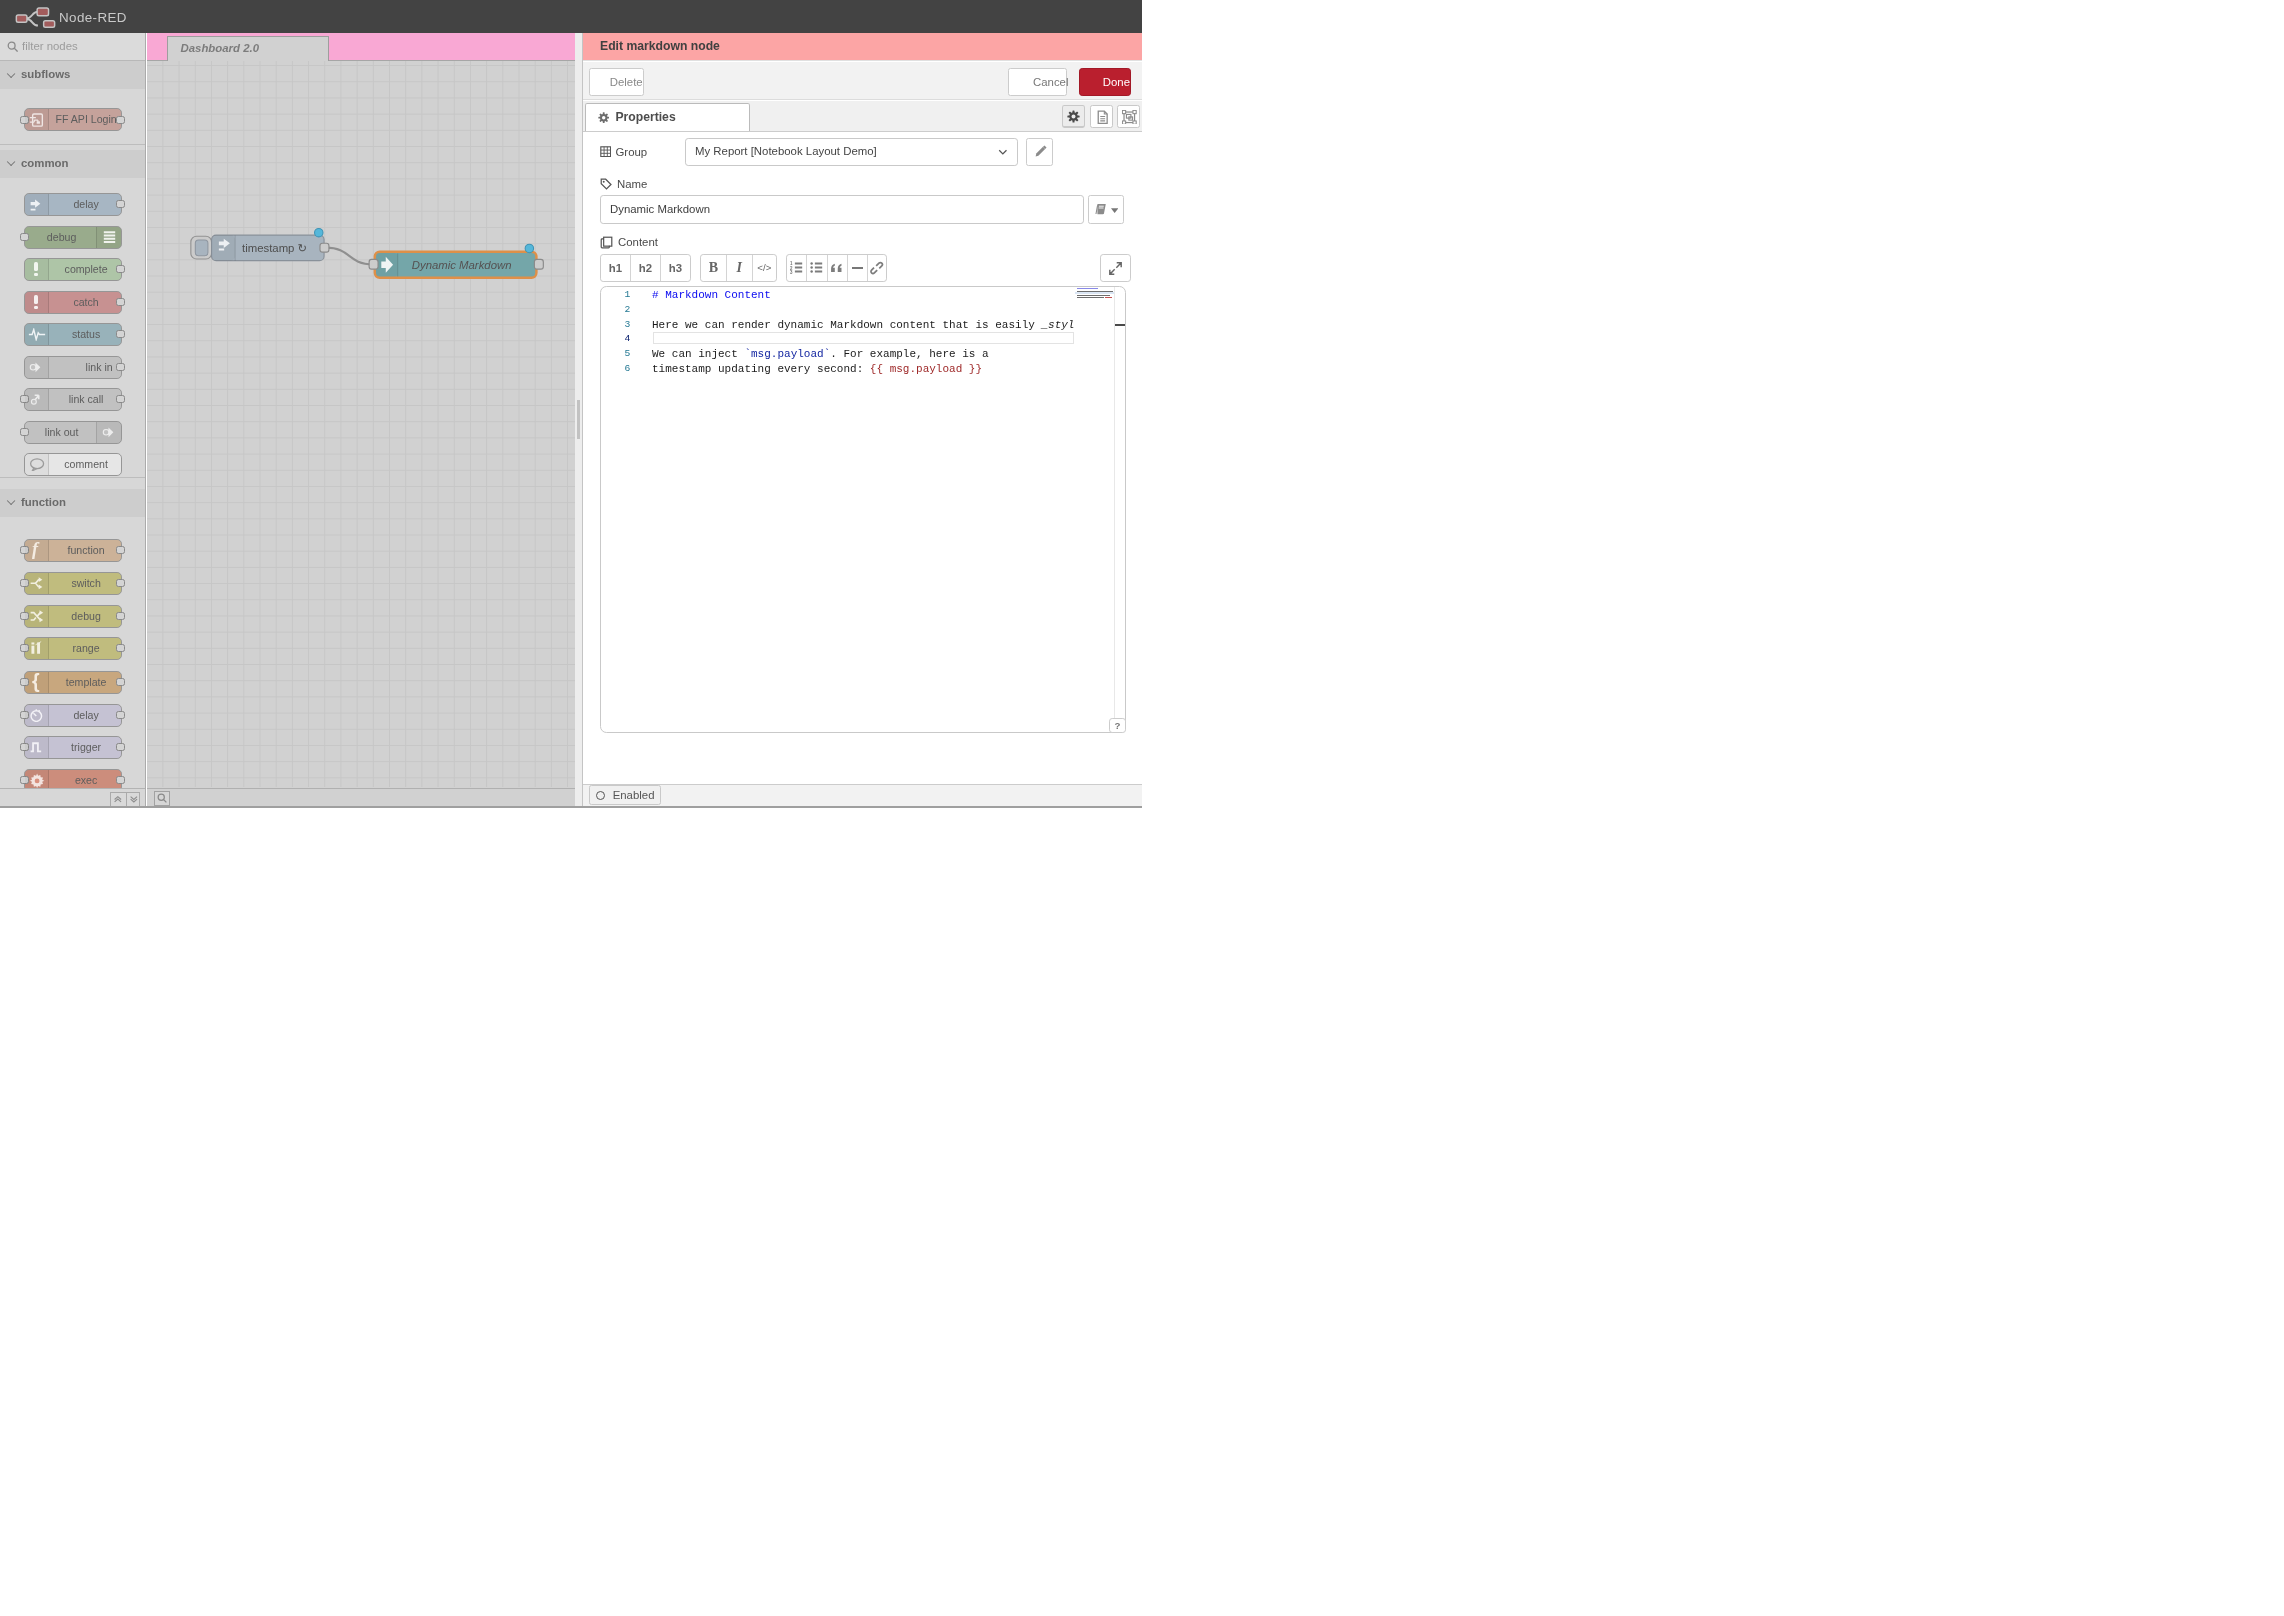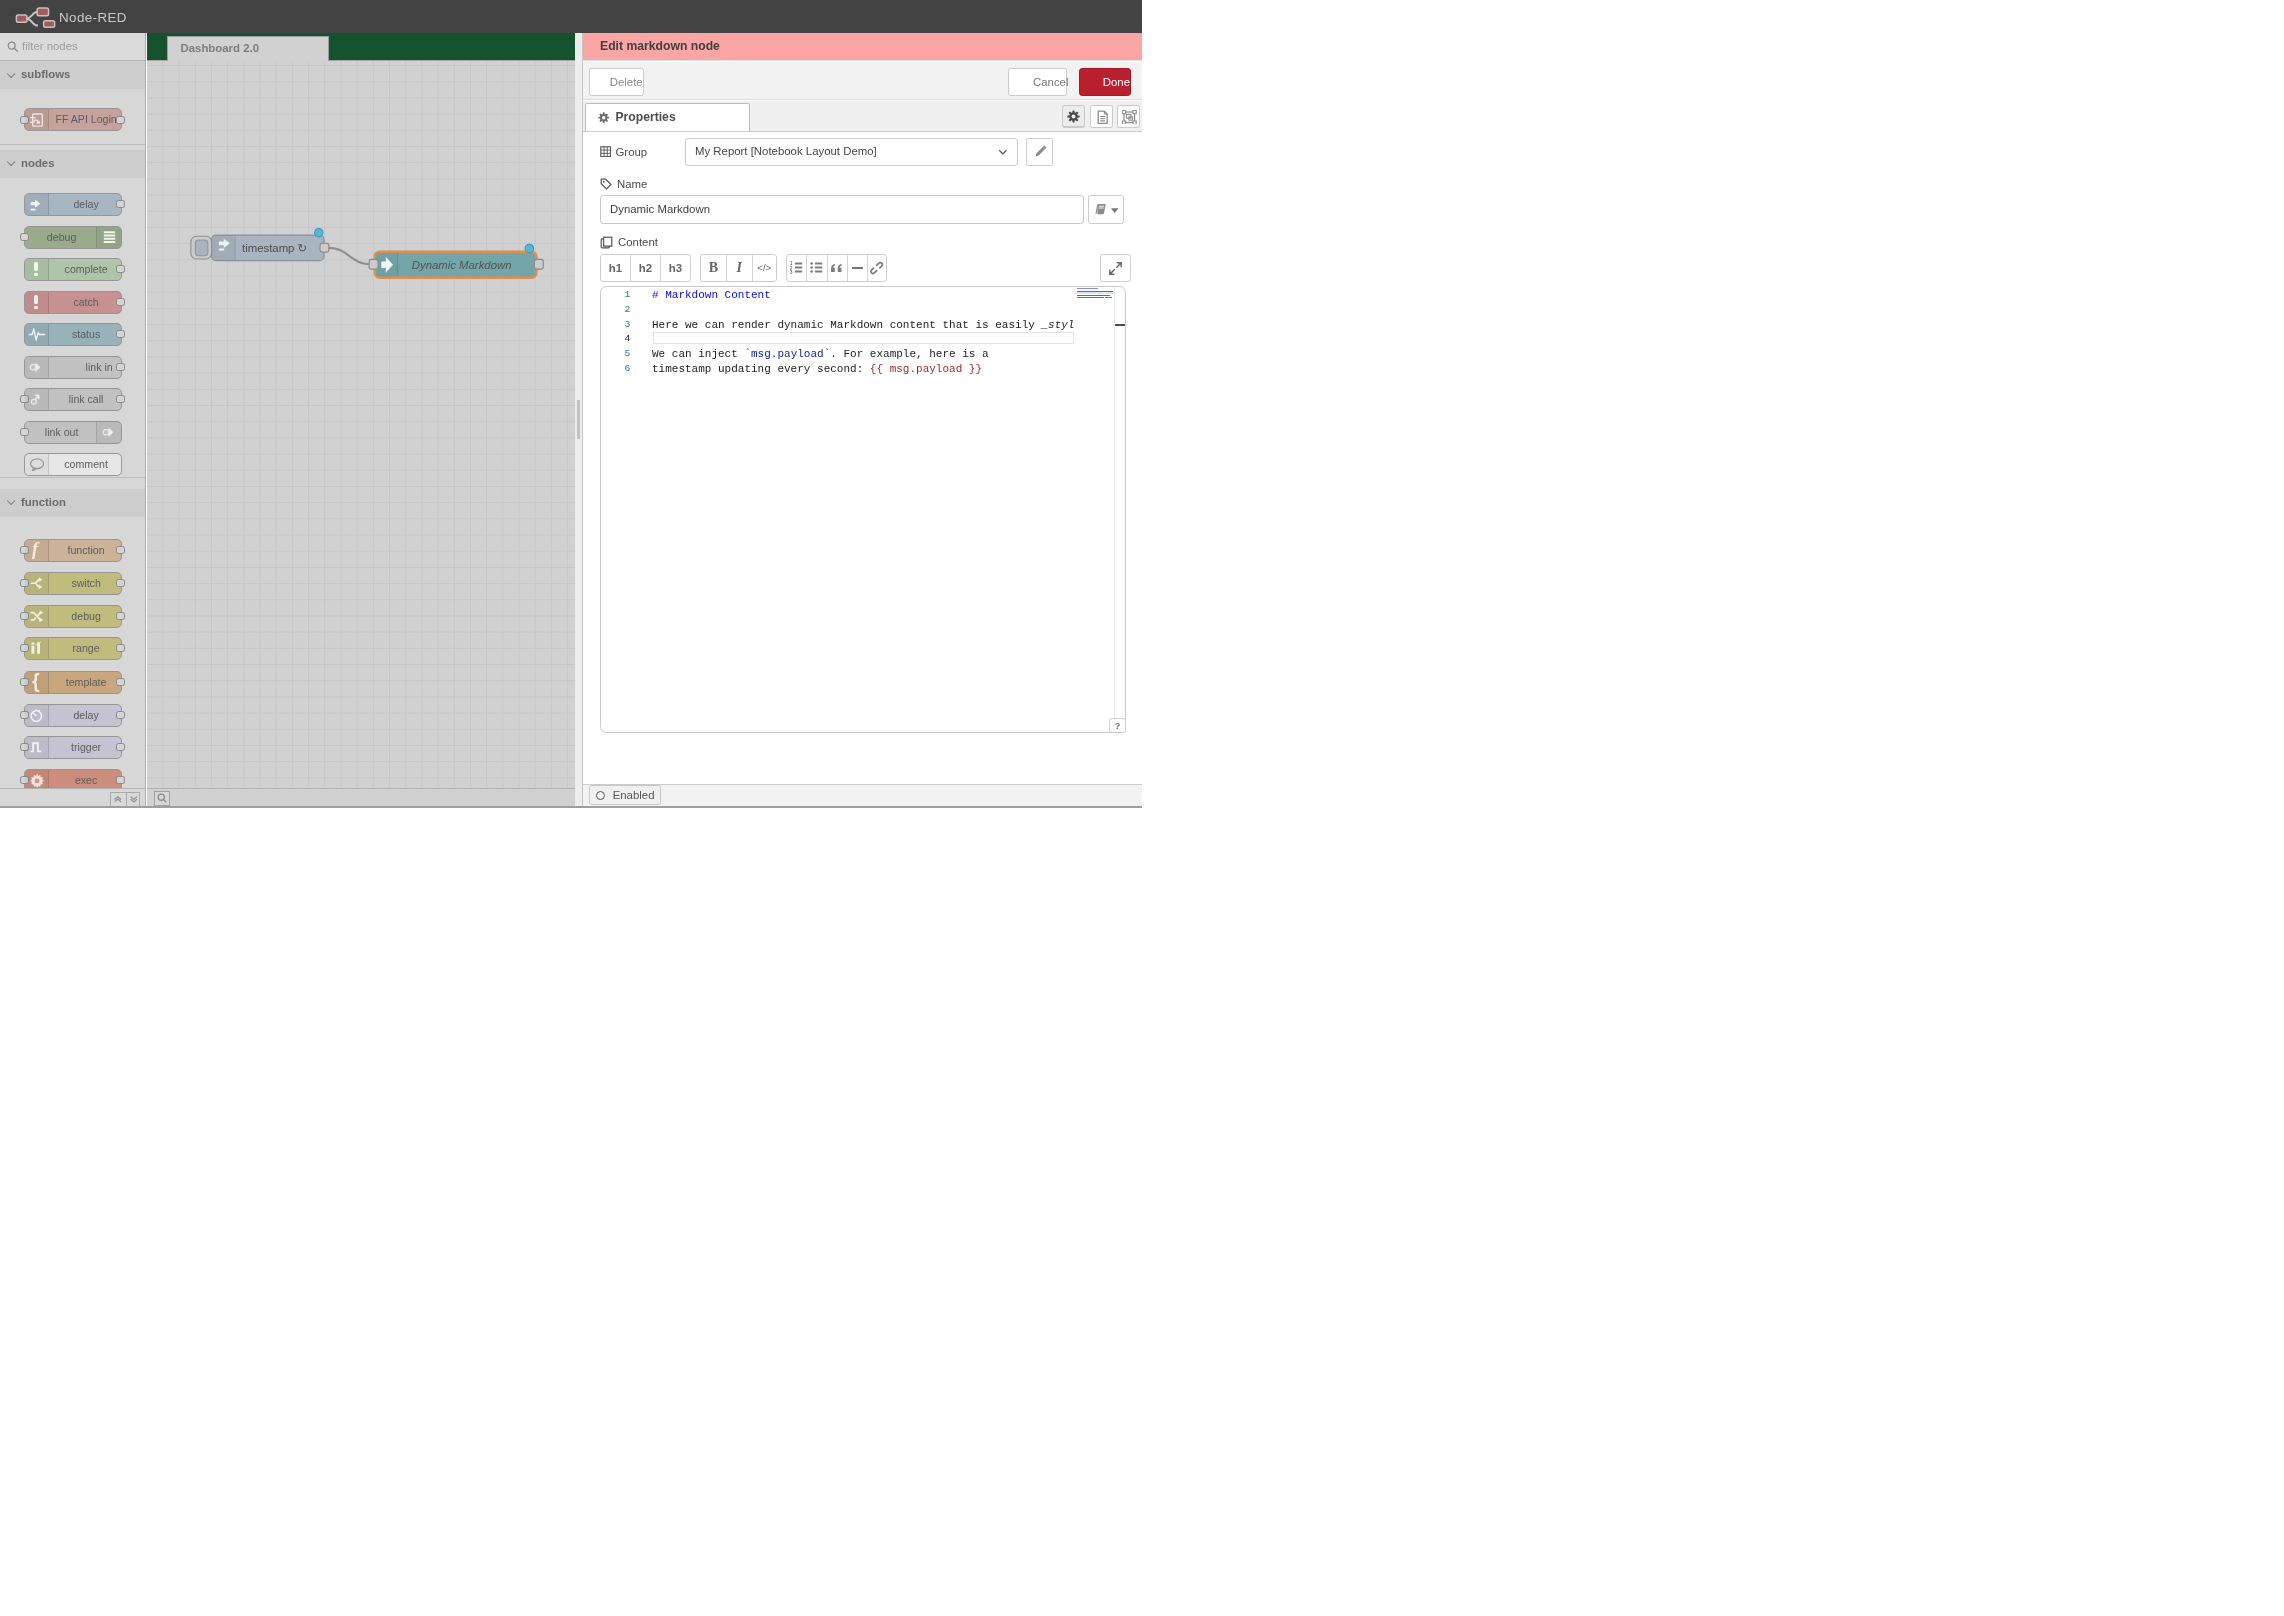--- a/index.html
+++ b/index.html
@@ -23,21 +23,21 @@
 .pnode .plabel { position:absolute; top:0; height:21px; line-height:21px; font-size:10.6px; color:#5d5d5d; text-align:center; }
 .pnode .icosec { position:absolute; top:0; width:24.4px; height:21px; }
 .pnode .icosec.left { left:0; border-right:0.8px solid rgba(0,0,0,0.12); border-radius:4.1px 0 0 4.1px; background:rgba(0,0,0,0.04); }
 .pnode .icosec.right { right:0; border-left:0.8px solid rgba(0,0,0,0.12); border-radius:0 4.1px 4.1px 0; background:rgba(0,0,0,0.04); }
 .pport { position:absolute; width:9px; height:8.1px; background:#d4d4d4; border:0.8px solid #898989; border-radius:2.4px; top:7.3px; }
 .pport.l { left:-4.9px; }
 .pport.r { right:-4.9px; }
 
 
 #canvas { position:absolute; left:147px; top:32.5px; width:428px; height:776px; background:#d1d1d1; }
-#tabbar { position:absolute; left:0; top:0; width:500px; height:28.4px; background:#14532d; border-bottom:0.8px solid #a6a6a6; }
+#tabbar { position:absolute; left:0; top:0; width:500px; height:28.4px; background:#f9a8d4; border-bottom:0.8px solid #a6a6a6;font-style:italic; }
 #tab1 { position:absolute; left:19.5px; top:3.2px; width:162px; height:25px; background:#d1d1d1; border:0.8px solid #9e9e9e; border-bottom:none; }
 #tab1 span { position:absolute; left:13px; top:4.9px; font-size:11.4px; font-weight:bold; color:#7c7c7c; }
 #grid { position:absolute; left:0; top:28.4px; width:428px; height:726px;
   background-image:linear-gradient(to right,#c6c6c6 0.8px,transparent 0.8px),linear-gradient(to bottom,#c6c6c6 0.8px,transparent 0.8px);
   background-size:16.2px 16.2px; background-position:15.4px 4.1px; }
 #canvasfooter { position:absolute; left:0; top:755px; width:428px; height:21px; background:#d1d1d1; border-top:0.8px solid #b0b0b0; }
 #palfooter { position:absolute; left:0; top:755px; width:145px; height:21px; background:#d7d7d7; border-top:0.8px solid #b3b3b3; }
 
 
 #sep { position:absolute; left:575px; top:32.5px; width:6.5px; height:776px; background:#ededed; }
@@ -124,21 +124,21 @@
             <path d="M1 7 H8.5 M1 12.5 H6.5 M6.5 12.5 V10 M6.5 10 H11 M11 10 V12.5" stroke="#efe6e4" stroke-width="1.4" fill="none"></path>
             <rect x="9.5" y="11.5" width="4" height="3" fill="#efe6e4"></rect>
           </svg>
         </div>
       <div class="plabel" style="left:25px; width:73px">FF API Login</div>
     </div>
   </div>
 
   <div class="cat-header" style="top:117px">
       <span class="chev"></span>
-      <span class="lbl">nodes</span>
+      <span class="lbl">common</span>
     </div>
   <div class="cat-body" style="top:145px; height:300px">
     <div class="pnode" style="left:23.6px; top:15.4px; background:#a7b6c3">
       <span class="pport r" style="top:6.5px"></span>
       <div class="icosec left">
           <svg style="position:absolute;left:4.9px;top:3.2px" width="14.6" height="14.6" viewBox="0 0 18 18">
             <path d="M2 5.2 h5.5 v-3 l6.5 5 -6.5 5 v-3 H2 z M2 13.5 h6 v2 H2 z" fill="#eef1f4" transform="translate(0,1)"></path>
           </svg>
         </div>
       <div class="plabel" style="left:25px; width:73px">delay</div>

